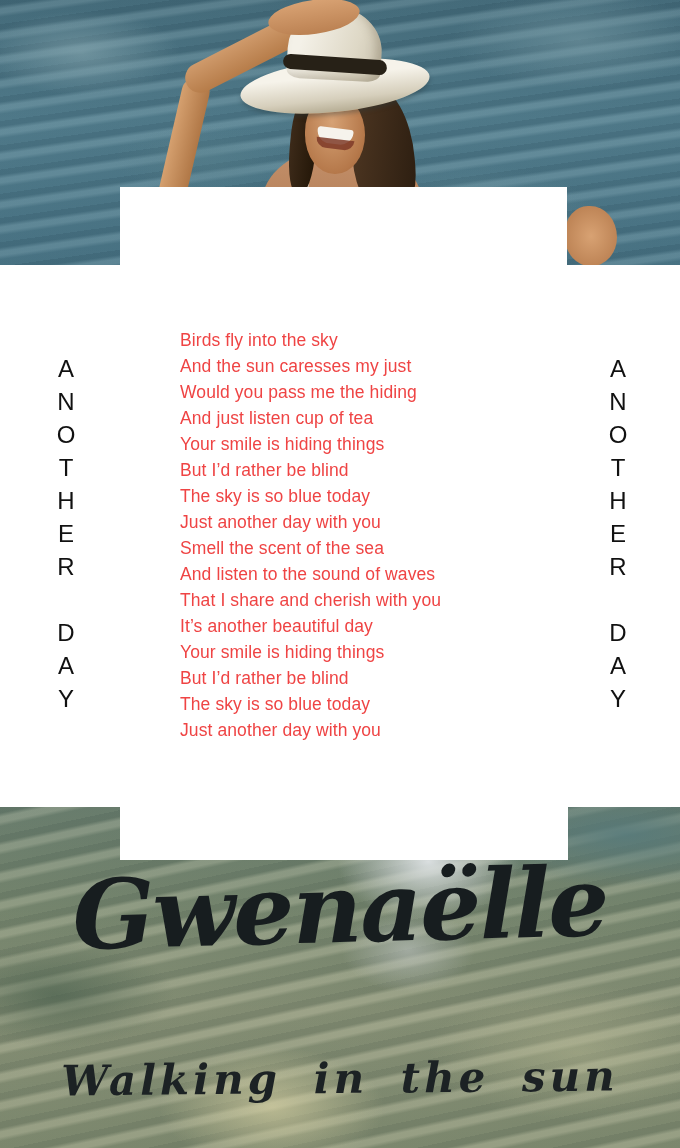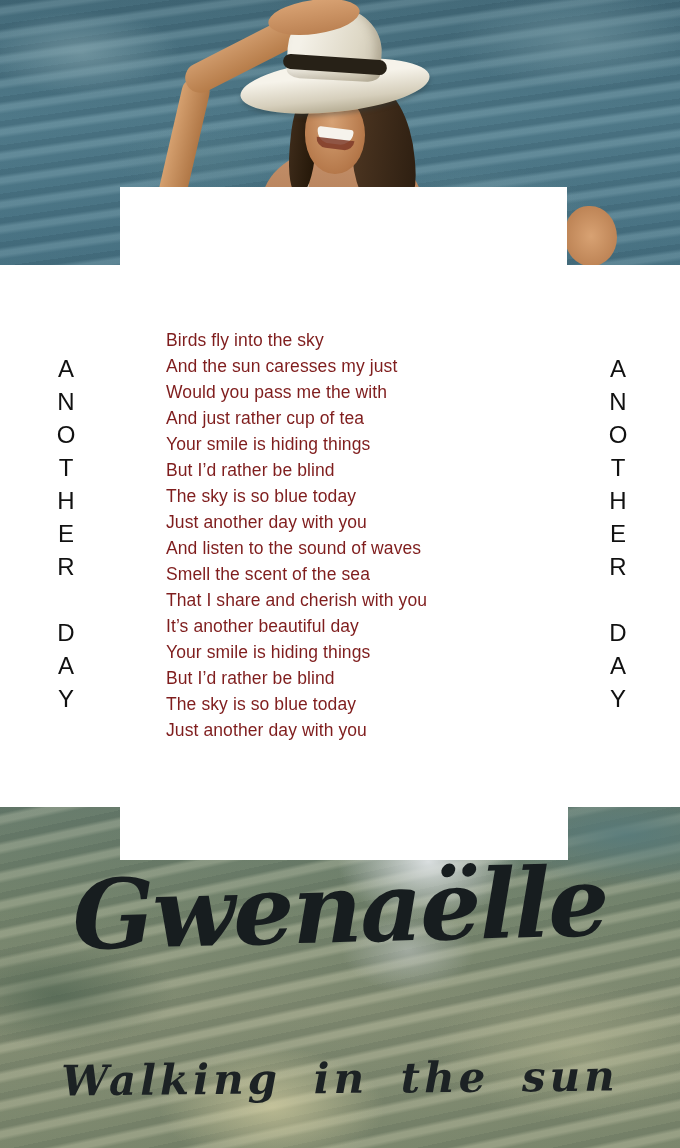--- a/index.html
+++ b/index.html
@@ -48,22 +48,22 @@
   .hat-band{left:283px;top:57px;width:104px;height:15px;background:#272117;border-radius:8px;transform:rotate(4deg);}
   .hand-on-hat{left:268px;top:0px;width:92px;height:34px;border-radius:50%;
     background:linear-gradient(180deg,#d8a273,#bb8152);transform:rotate(-8deg);}
   .fist{left:565px;top:206px;width:52px;height:60px;border-radius:46% 54% 50% 50%;
     background:radial-gradient(#d8a273,#b3784a);}
   .notch-top{left:120px;top:187px;width:447px;height:78px;background:#ffffff;}
 
   
   .middle{position:absolute;left:0;top:265px;width:680px;height:542px;background:#ffffff;}
   .lyrics{
-    position:absolute;left:166px;top:62px;width:400px;
-    font-size:17.5px;line-height:26px;color:#7f1d1d;letter-spacing:.1px;
+    position:absolute;left:180px;top:62px;width:400px;
+    font-size:17.5px;line-height:26px;color:#ef4444;letter-spacing:.1px;
   }
   .lyric-line{white-space:nowrap;}
   .side-title{
     position:absolute;top:87px;width:26px;text-align:center;
     font-size:24px;line-height:33px;color:#111111;font-weight:400;
   }
   .side-title.left{left:53px;}
   .side-title.right{left:605px;}
   .side-letter{display:block;height:33px;}
 
@@ -131,28 +131,28 @@
       <span class="side-letter">R</span>
       <span class="side-letter"></span>
       <span class="side-letter">D</span>
       <span class="side-letter">A</span>
       <span class="side-letter">Y</span>
     </div>
 
     <div class="lyrics">
       <div class="lyric-line">Birds fly into the sky</div>
       <div class="lyric-line">And the sun caresses my just</div>
-      <div class="lyric-line">Would you pass me the with</div>
-      <div class="lyric-line">And just rather cup of tea</div>
+      <div class="lyric-line">Would you pass me the hiding</div>
+      <div class="lyric-line">And just listen cup of tea</div>
       <div class="lyric-line">Your smile is hiding things</div>
       <div class="lyric-line">But I’d rather be blind</div>
       <div class="lyric-line">The sky is so blue today</div>
       <div class="lyric-line">Just another day with you</div>
+      <div class="lyric-line">Smell the scent of the sea</div>
       <div class="lyric-line">And listen to the sound of waves</div>
-      <div class="lyric-line">Smell the scent of the sea</div>
       <div class="lyric-line">That I share and cherish with you</div>
       <div class="lyric-line">It’s another beautiful day</div>
       <div class="lyric-line">Your smile is hiding things</div>
       <div class="lyric-line">But I’d rather be blind</div>
       <div class="lyric-line">The sky is so blue today</div>
       <div class="lyric-line">Just another day with you</div>
     </div>
 
     <div class="side-title right">
       <span class="side-letter">A</span>

